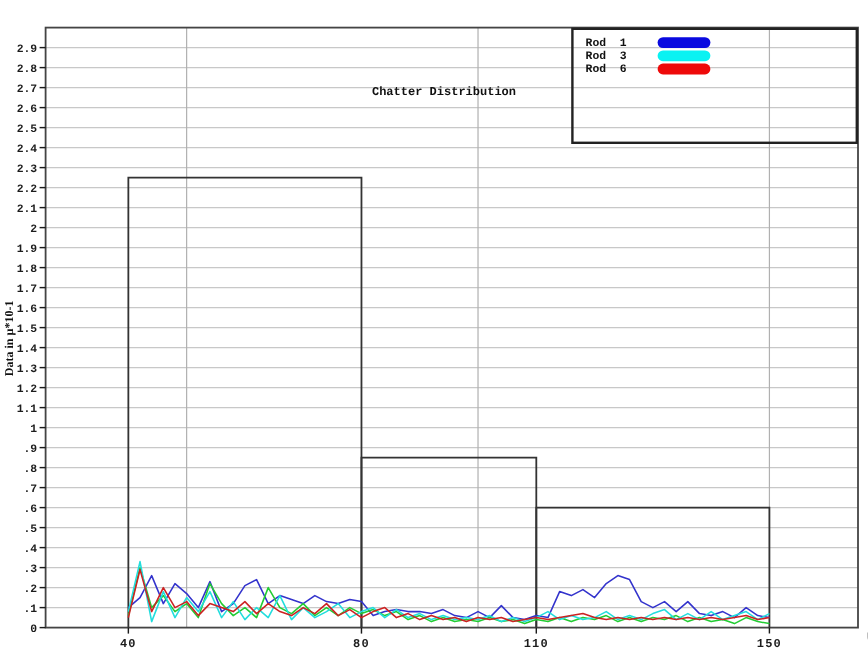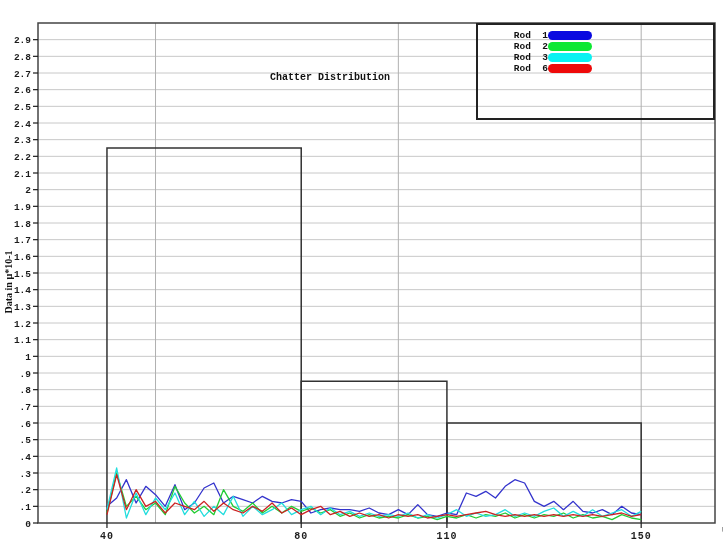--- a/index.html
+++ b/index.html
@@ -1,29 +1,29 @@
 <!DOCTYPE html>
 <html><head>
 <meta charset="utf-8">
 <style>
   html,body{margin:0;padding:0;background:#fff;}
   .root{position:relative;width:723px;height:545px;background:#ffffff;overflow:hidden;
         font-family:"Liberation Mono",monospace;}
   #plot-svg{position:absolute;left:0;top:0;}
   #plot-svg text{font-family:"Liberation Mono",monospace;font-size:9.5px;font-weight:bold;fill:#1c1c1c;}
   #plot-svg text.xtick{font-size:10px;letter-spacing:1px;}
-  .titles{position:absolute;left:230px;top:72px;width:200px;text-align:center;
+  .titles{position:absolute;left:230px;top:72px;width:200px;text-align:right;
           font:bold 10px "Liberation Mono",monospace;color:#111;}
   .titles div{margin-bottom:8px;white-space:pre;}
   .ylab{position:absolute;left:8px;top:282px;transform:translate(-50%,-50%) rotate(-90deg);
         font:bold 10px "Liberation Serif",serif;white-space:nowrap;color:#111;}
   .upr{position:absolute;left:691px;top:525px;font:bold 9.5px "Liberation Mono",monospace;
        letter-spacing:1px;color:#111;margin-left:31px;}
   .legend{position:absolute;left:476px;top:23px;width:239px;height:97px;border:2px solid #222;
-          box-sizing:border-box;padding-top:5px;background:transparent;text-align:right;}
+          box-sizing:border-box;padding-top:5px;background:transparent;}
   .lg-row{display:flex;align-items:center;height:11px;padding-left:10px;}
   .lg-label{font:bold 9.5px "Liberation Mono",monospace;white-space:pre;color:#111;width:60px;}
   .lg-pill{width:44px;height:9px;border-radius:5px;display:inline-block;}
 </style>
 </head>
 <body>
 
 <div class="root">
 
   <svg id="plot-svg" width="723" height="545">
@@ -143,24 +143,20 @@
 
   <div class="ylab">Data in µ*10-1</div>
   <div class="upr">UPR</div>
 
   <div class="legend">
     <div class="lg-row">
       <span class="lg-label">Rod  1</span>
       <span class="lg-pill" style="background: rgb(10, 10, 224);"></span>
     </div>
     <div class="lg-row">
-      <span class="lg-label">Rod  2</span>
-      <span class="lg-pill" style="background: rgb(13, 232, 50);"></span>
-    </div>
-    <div class="lg-row">
       <span class="lg-label">Rod  3</span>
       <span class="lg-pill" style="background: rgb(10, 242, 242);"></span>
     </div>
     <div class="lg-row">
       <span class="lg-label">Rod  6</span>
       <span class="lg-pill" style="background: rgb(238, 10, 10);"></span>
     </div>
   </div>
 
 </div>

